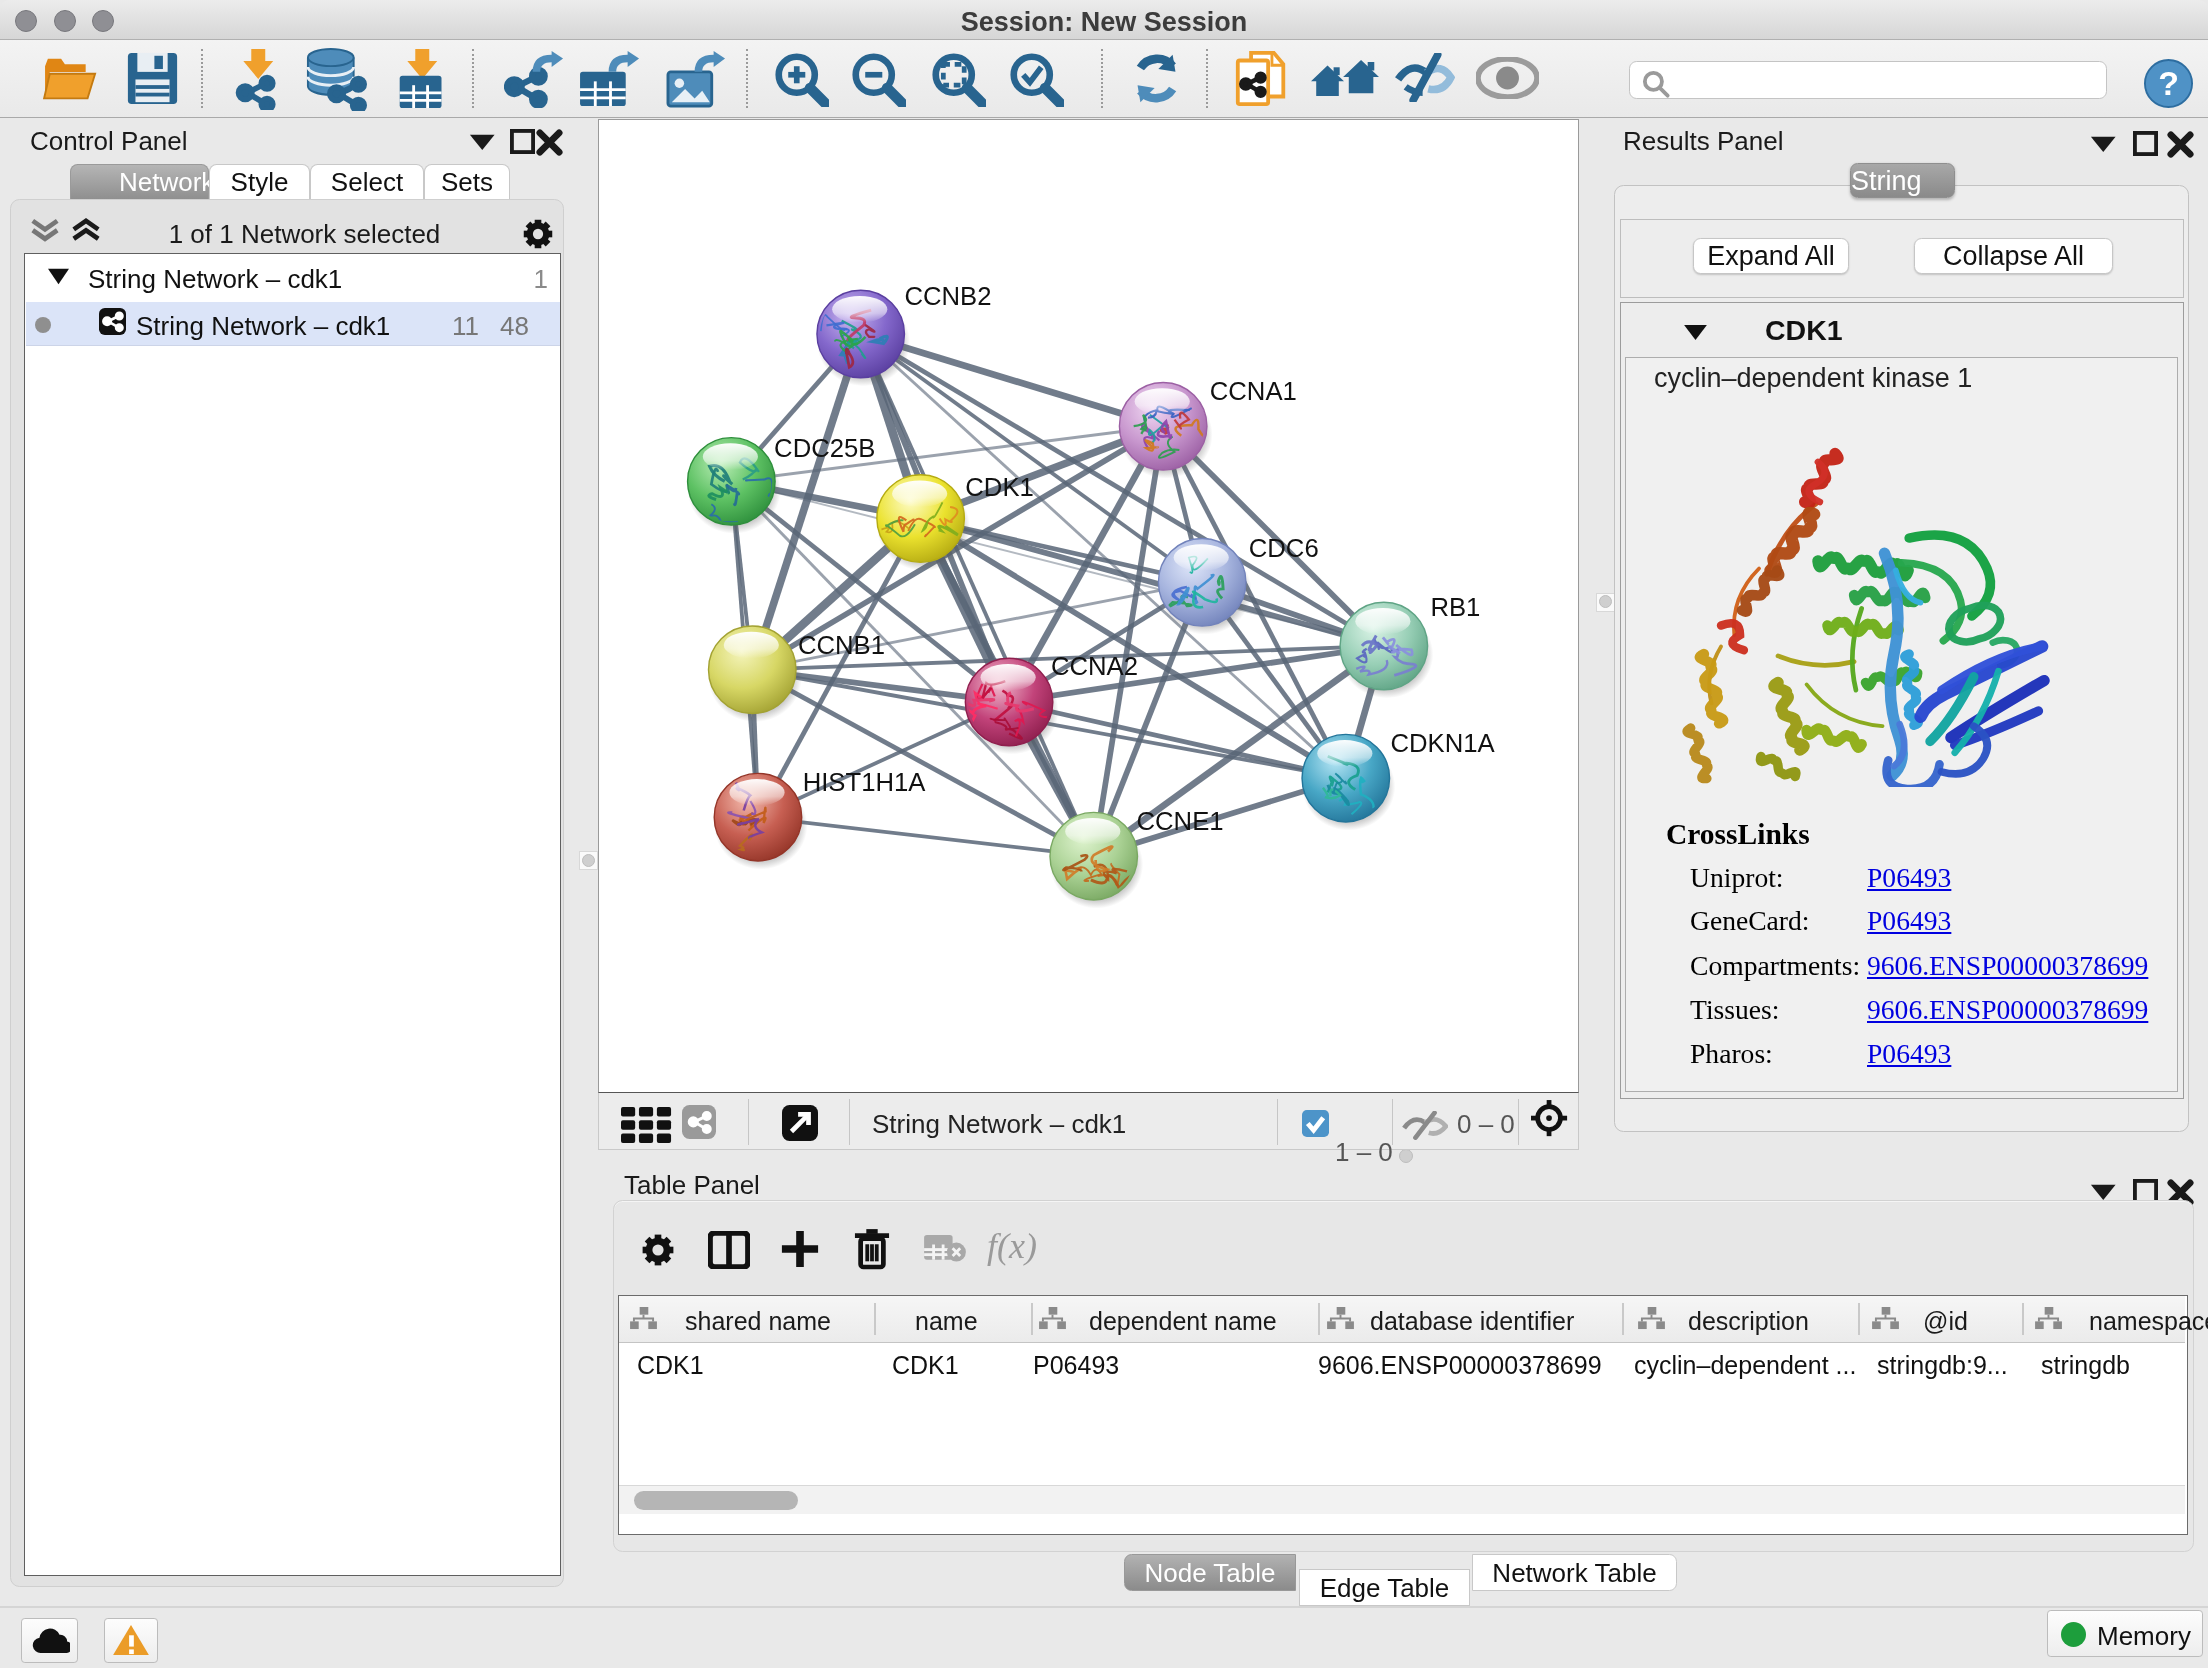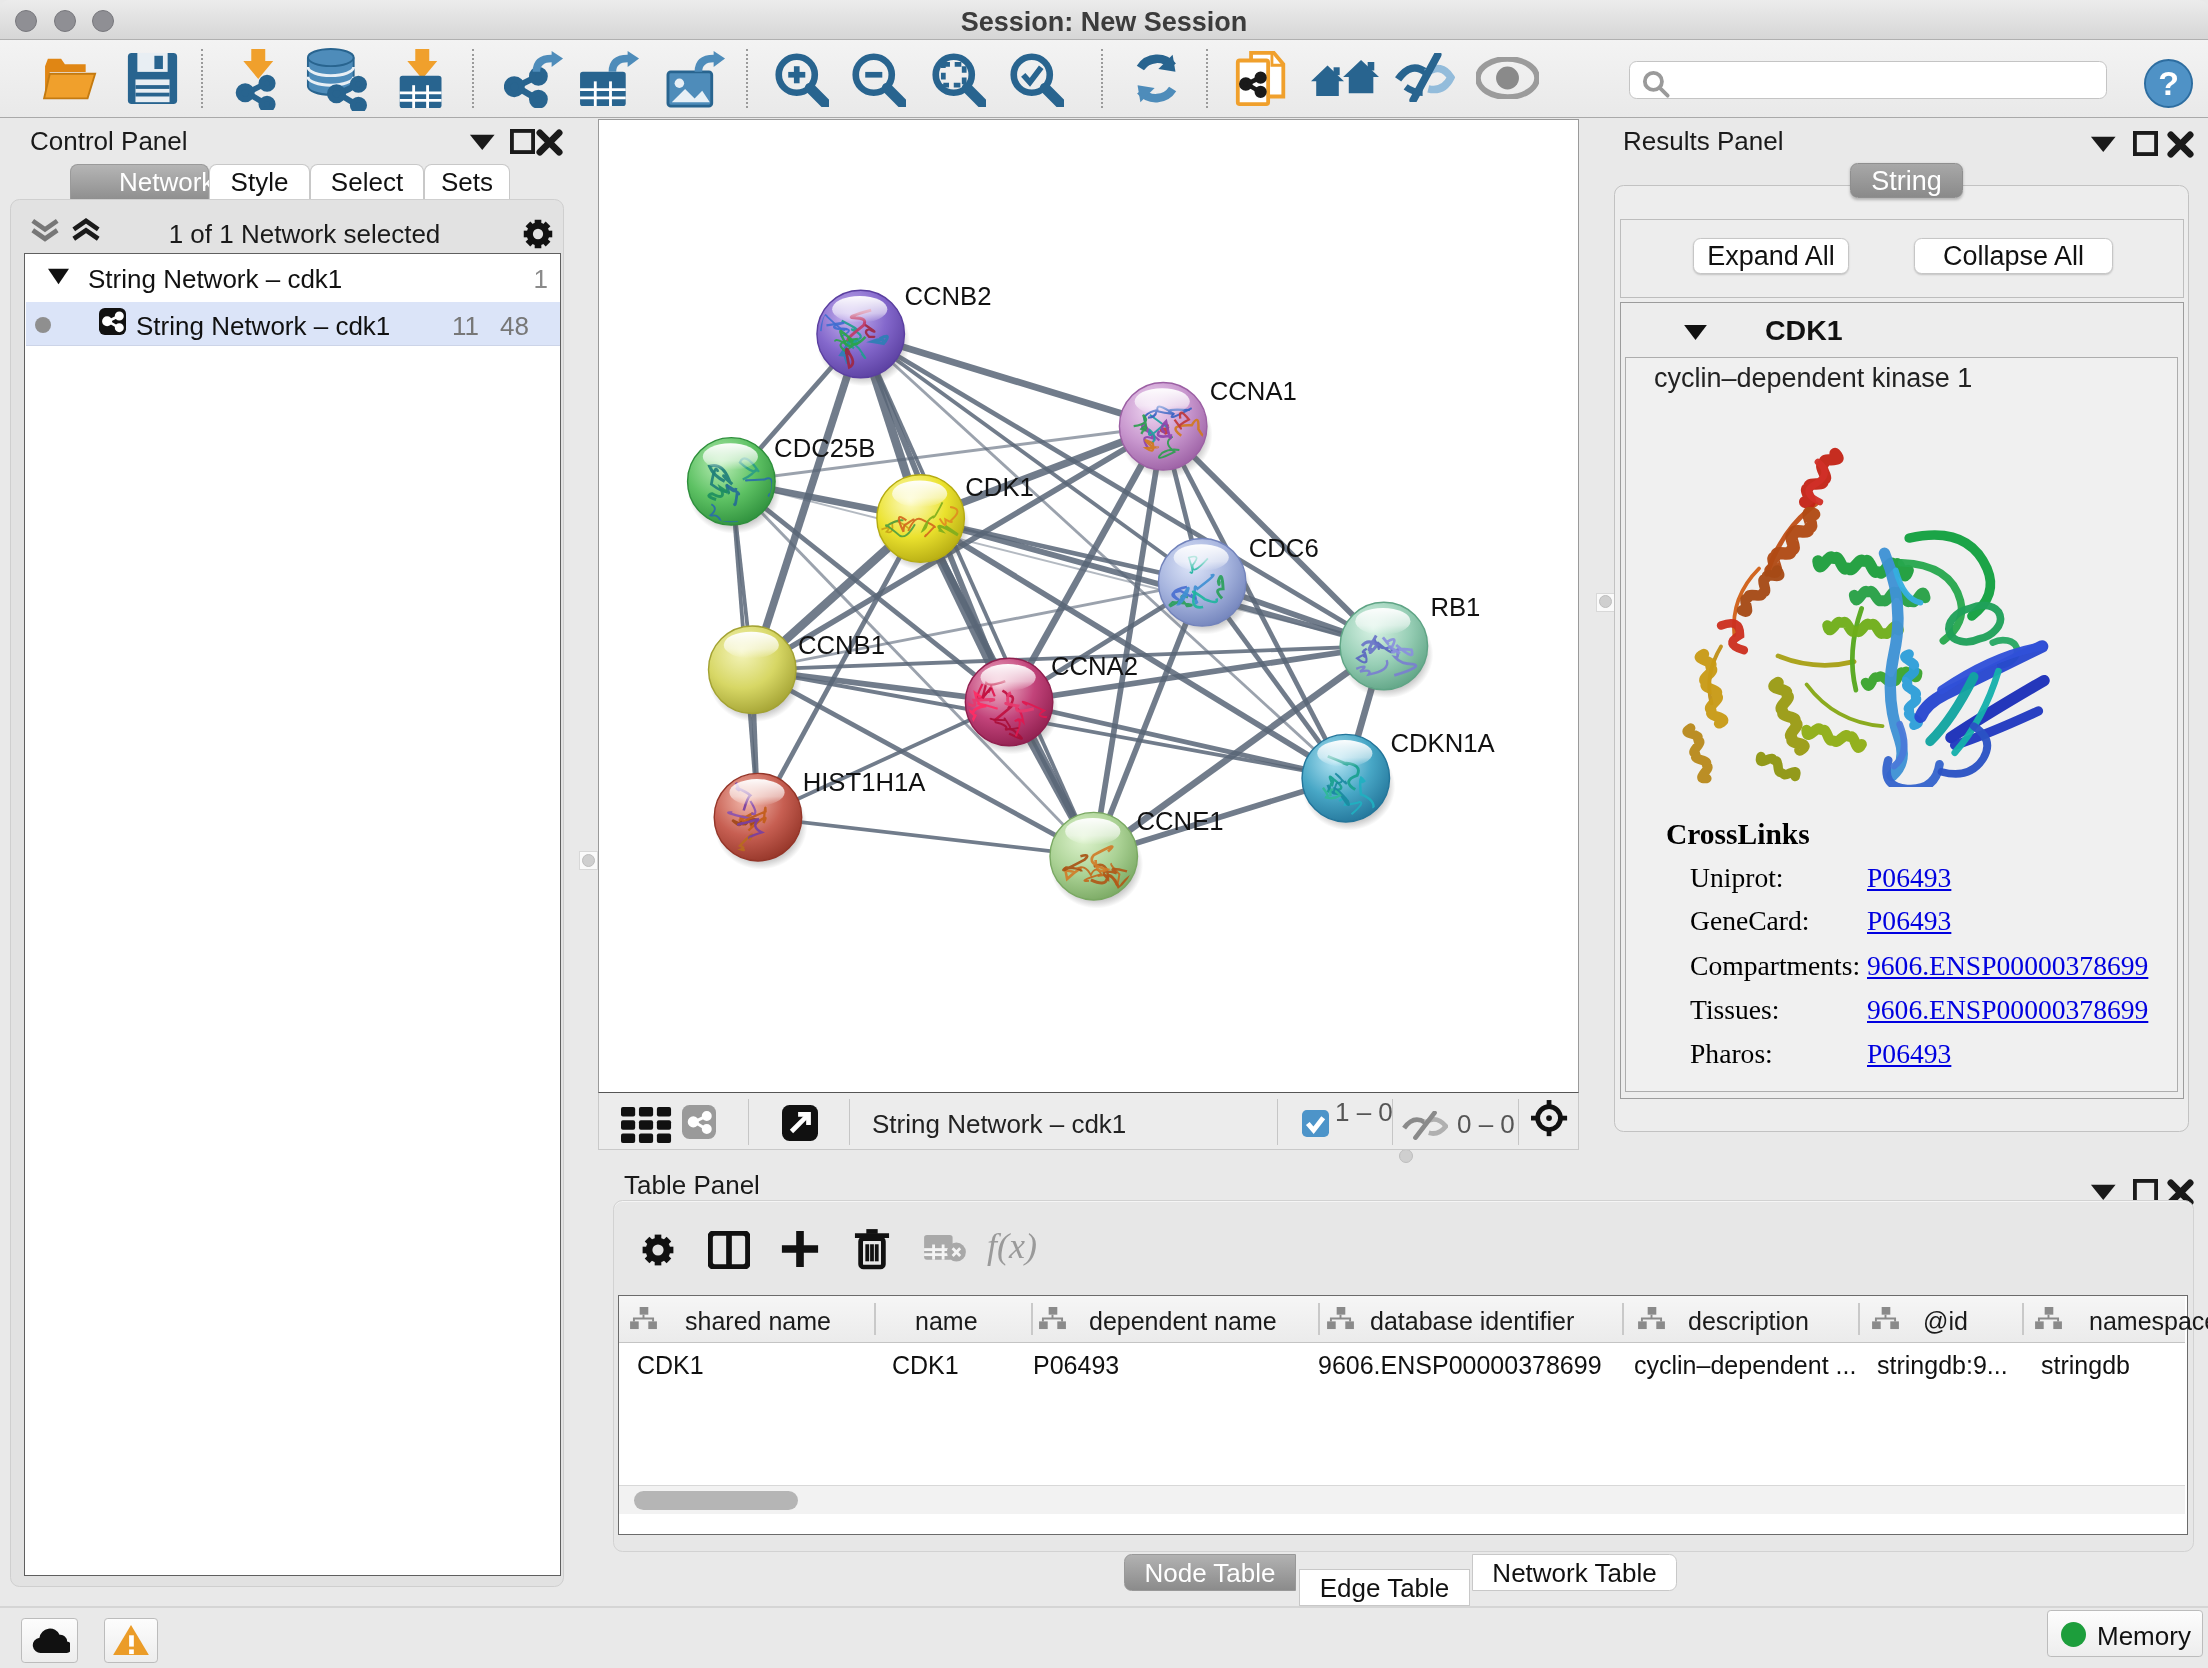--- a/index.html
+++ b/index.html
@@ -16,21 +16,21 @@
 .tab.sel{background:linear-gradient(#b5b5b5,#8e8e8e);color:#fff;border-color:#9a9a9a;padding-left:48px;}
 .ctlbox{left:9.5px;top:199px;width:554px;height:1388px;background:#e2e2e2;border:1px solid #cfcfcf;border-radius:9.5px;}
 .netlist{left:24px;top:253px;width:537px;height:1323px;background:#fff;border:1.9px solid #5f5f5f;}
 .row2{position:absolute;left:0;top:49px;width:534px;height:44px;background:#dbe4f8;border-bottom:1px solid #ccd4e8;}
 
 .canvas{left:598px;top:119px;width:981px;height:974px;background:#fff;border:1px solid #9a9a9a;border-bottom:1.9px solid #555;}
 .viewbar{left:598px;top:1093px;width:981px;height:57px;background:#ececec;border:1px solid #c9c9c9;border-top:none;}
 .vsep{top:5.7px;width:0;height:46px;border-left:1.9px solid #c6c6c6;position:absolute;}
 
 .rbox{left:1614px;top:185px;width:575px;height:947px;background:#ededed;border:1px solid #c2c2c2;border-radius:9.5px;}
-.stringtab{left:1850px;top:163px;width:113px;height:35px;background:linear-gradient(#a8a8a8,#8a8a8a);border:1px solid #8f8f8f;border-radius:7.6px;color:#fff;font-size:27px;text-align:center;line-height:34px;box-shadow:0 1.9px 2.9px rgba(0,0,0,.25);}
+.stringtab{left:1850px;top:163px;width:105px;height:35px;background:linear-gradient(#a8a8a8,#8a8a8a);border:1px solid #8f8f8f;border-radius:7.6px;color:#fff;font-size:27px;text-align:left;line-height:34px;box-shadow:0 1.9px 2.9px rgba(0,0,0,.25);}
 .expbox{left:1620px;top:219px;width:564px;height:79px;border:1.9px solid #bdbdbd;background:#ededed;}
 .btn{position:absolute;background:#fff;border:1px solid #c6c6c6;border-radius:7.6px;font-size:27px;color:#111;text-align:center;box-shadow:0 1px 1.9px rgba(0,0,0,.18);}
 .cdkbox{left:1620px;top:302px;width:564px;height:797px;border:1.9px solid #9c9c9c;background:#ededed;}
 .cdkinner{left:1625px;top:357px;width:553px;height:735px;border:1px solid #adadad;background:#f0f0f0;}
 .serif{font-family:"Liberation Serif",serif;}
 .link{color:#0000e0;text-decoration:underline;}
 
 .tblcontainer{left:613px;top:1200px;width:1581px;height:352px;background:#e7e7e7;border:1px solid #d2d2d2;border-radius:9.5px;box-shadow:inset 0 1px 0 #f5f5f5;}
 .tblbox{left:618px;top:1295px;width:1570px;height:240px;background:#fff;border:1.9px solid #6b6b6b;}
 .thead{position:absolute;left:0;top:0;width:1566px;height:47px;background:linear-gradient(#f6f6f6,#ebebeb);border-bottom:1.9px solid #c4c4c4;}
@@ -615,21 +615,21 @@
       <path d="M17 10 L28 10 L28 21" fill="none"></path>
     </g>
   </svg>
 <div class="vsep" style="left:849px;top:1099px"></div>
 <div class="abs" style="left:872px;top:1109px;font-size:26px;color:#222">String Network – cdk1</div>
 <div class="vsep" style="left:1277px;top:1099px"></div>
 <svg class="abs" style="left:1302px;top:1110px" width="27" height="27" viewBox="0 0 28 28">
     <rect width="28" height="28" rx="5" fill="#4d94c9"></rect>
     <path d="M6 14 L12 21 L22 8" stroke="#fff" stroke-width="5" fill="none"></path>
   </svg>
-<div class="abs" style="left:1335px;top:1097px;font-size:26px;color:#555">1 – 0</div>
+<div class="abs" style="left:1335px;top:1137px;font-size:26px;color:#555">1 – 0</div>
 <div class="vsep" style="left:1392px;top:1099px"></div>
 <svg class="abs" style="left:1402px;top:1111px" width="46" height="28.5" viewBox="0 0 48 30">
     <path d="M2 18 Q12 4 24 12" fill="none" stroke="#8a8a8a" stroke-width="5"></path>
     <path d="M24 12 Q36 4 46 16 Q38 26 28 23" fill="none" stroke="#b0b0b0" stroke-width="5"></path>
     <line x1="34" y1="2" x2="14" y2="28" stroke="#8a8a8a" stroke-width="5" stroke-linecap="round"></line>
   </svg>
 <div class="abs" style="left:1457px;top:1109px;font-size:26px;color:#555">0 – 0</div>
 <div class="vsep" style="left:1518px;top:1099px"></div>
 <svg class="abs" style="left:1531px;top:1100px" width="38" height="40" viewBox="0 0 40 42">
     <circle cx="19" cy="19" r="12" fill="none" stroke="#111" stroke-width="5"></circle>

